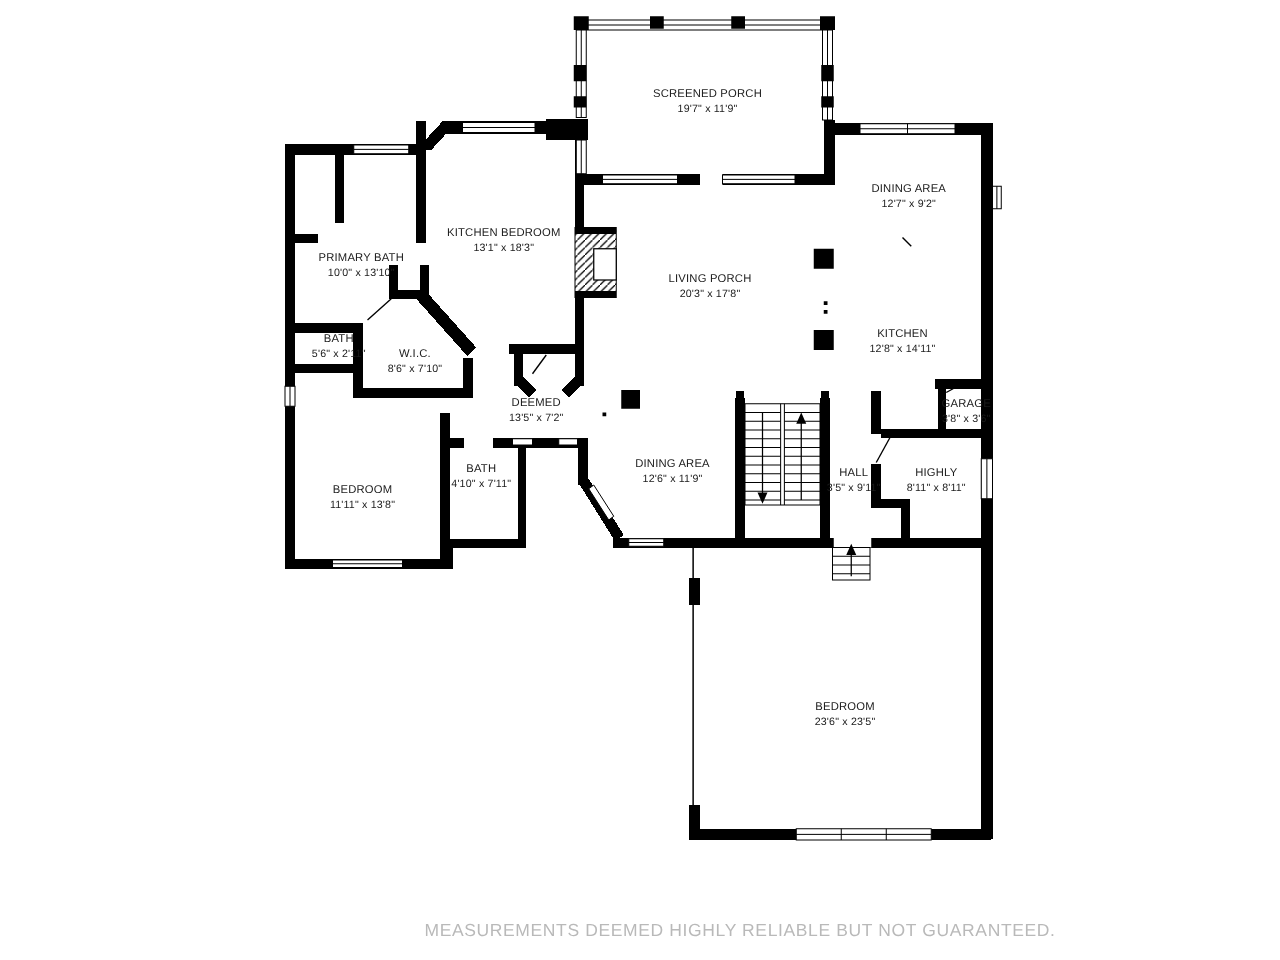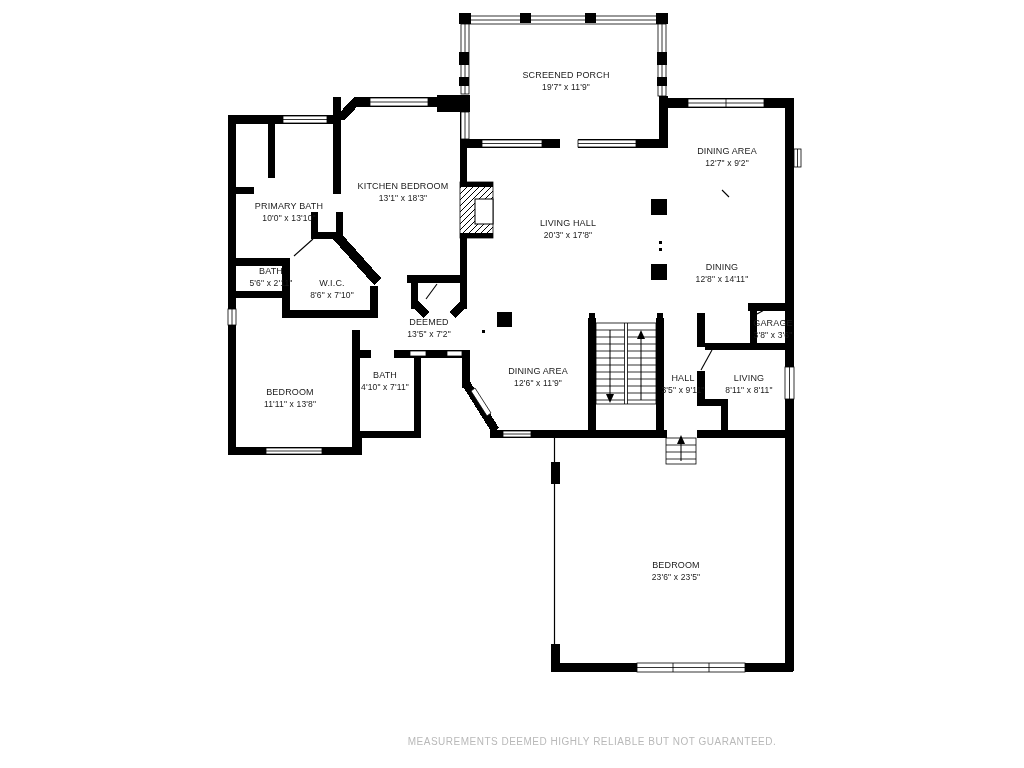--- a/index.html
+++ b/index.html
@@ -3,21 +3,21 @@
 <meta charset="utf-8">
 <style>
   html,body{margin:0;padding:0;background:#ffffff;}
   .canvas{position:relative;width:1024px;height:768px;background:#ffffff;overflow:hidden;
           font-family:"Liberation Sans", sans-serif;border-radius:28px;}
   .plan-svg{position:absolute;left:0;top:0;}
   .room-label{position:absolute;transform:translate(-50%,-50%);text-align:center;white-space:nowrap;
               color:#1b1b1b;font-size:9px;line-height:1.3;letter-spacing:.15px;}
   .room-label .dims{font-size:8.5px;}
   .disclaimer{position:absolute;left:592px;top:736px;transform:translateX(-50%);
-              color:#b9b9b9;font-size:10px;letter-spacing:.5px;white-space:nowrap;}
+              color:#b9b9b9;font-size:14px;letter-spacing:.5px;white-space:nowrap;}
 </style>
 </head>
 <body>
 
 <div class="canvas">
 
 <svg class="plan-svg" width="1024" height="768" viewBox="0 0 1024 768">
   <defs>
     <pattern id="hatch" patternUnits="userSpaceOnUse" width="6" height="6">
       <path d="M0,6 L6,0" stroke="#000" stroke-width="1"></path>
@@ -221,25 +221,25 @@
 </div>
 <div class="room-label" style="left:403px;top:192px">
   <div class="rname">KITCHEN BEDROOM</div>
   <div class="dims">13'1" x 18'3"</div>
 </div>
 <div class="room-label" style="left:289px;top:212px">
   <div class="rname">PRIMARY BATH</div>
   <div class="dims">10'0" x 13'10"</div>
 </div>
 <div class="room-label" style="left:568px;top:229px">
-  <div class="rname">LIVING HALL</div>
+  <div class="rname">LIVING PORCH</div>
   <div class="dims">20'3" x 17'8"</div>
 </div>
 <div class="room-label" style="left:722px;top:273px">
-  <div class="rname">DINING</div>
+  <div class="rname">KITCHEN</div>
   <div class="dims">12'8" x 14'11"</div>
 </div>
 <div class="room-label" style="left:271px;top:277px">
   <div class="rname">BATH</div>
   <div class="dims">5'6" x 2'11"</div>
 </div>
 <div class="room-label" style="left:332px;top:289px">
   <div class="rname">W.I.C.</div>
   <div class="dims">8'6" x 7'10"</div>
 </div>
@@ -253,21 +253,21 @@
 </div>
 <div class="room-label" style="left:538px;top:377px">
   <div class="rname">DINING AREA</div>
   <div class="dims">12'6" x 11'9"</div>
 </div>
 <div class="room-label" style="left:683px;top:384px">
   <div class="rname">HALL</div>
   <div class="dims">3'5" x 9'11"</div>
 </div>
 <div class="room-label" style="left:749px;top:384px">
-  <div class="rname">LIVING</div>
+  <div class="rname">HIGHLY</div>
   <div class="dims">8'11" x 8'11"</div>
 </div>
 <div class="room-label" style="left:290px;top:398px">
   <div class="rname">BEDROOM</div>
   <div class="dims">11'11" x 13'8"</div>
 </div>
 <div class="room-label" style="left:385px;top:381px">
   <div class="rname">BATH</div>
   <div class="dims">4'10" x 7'11"</div>
 </div>

